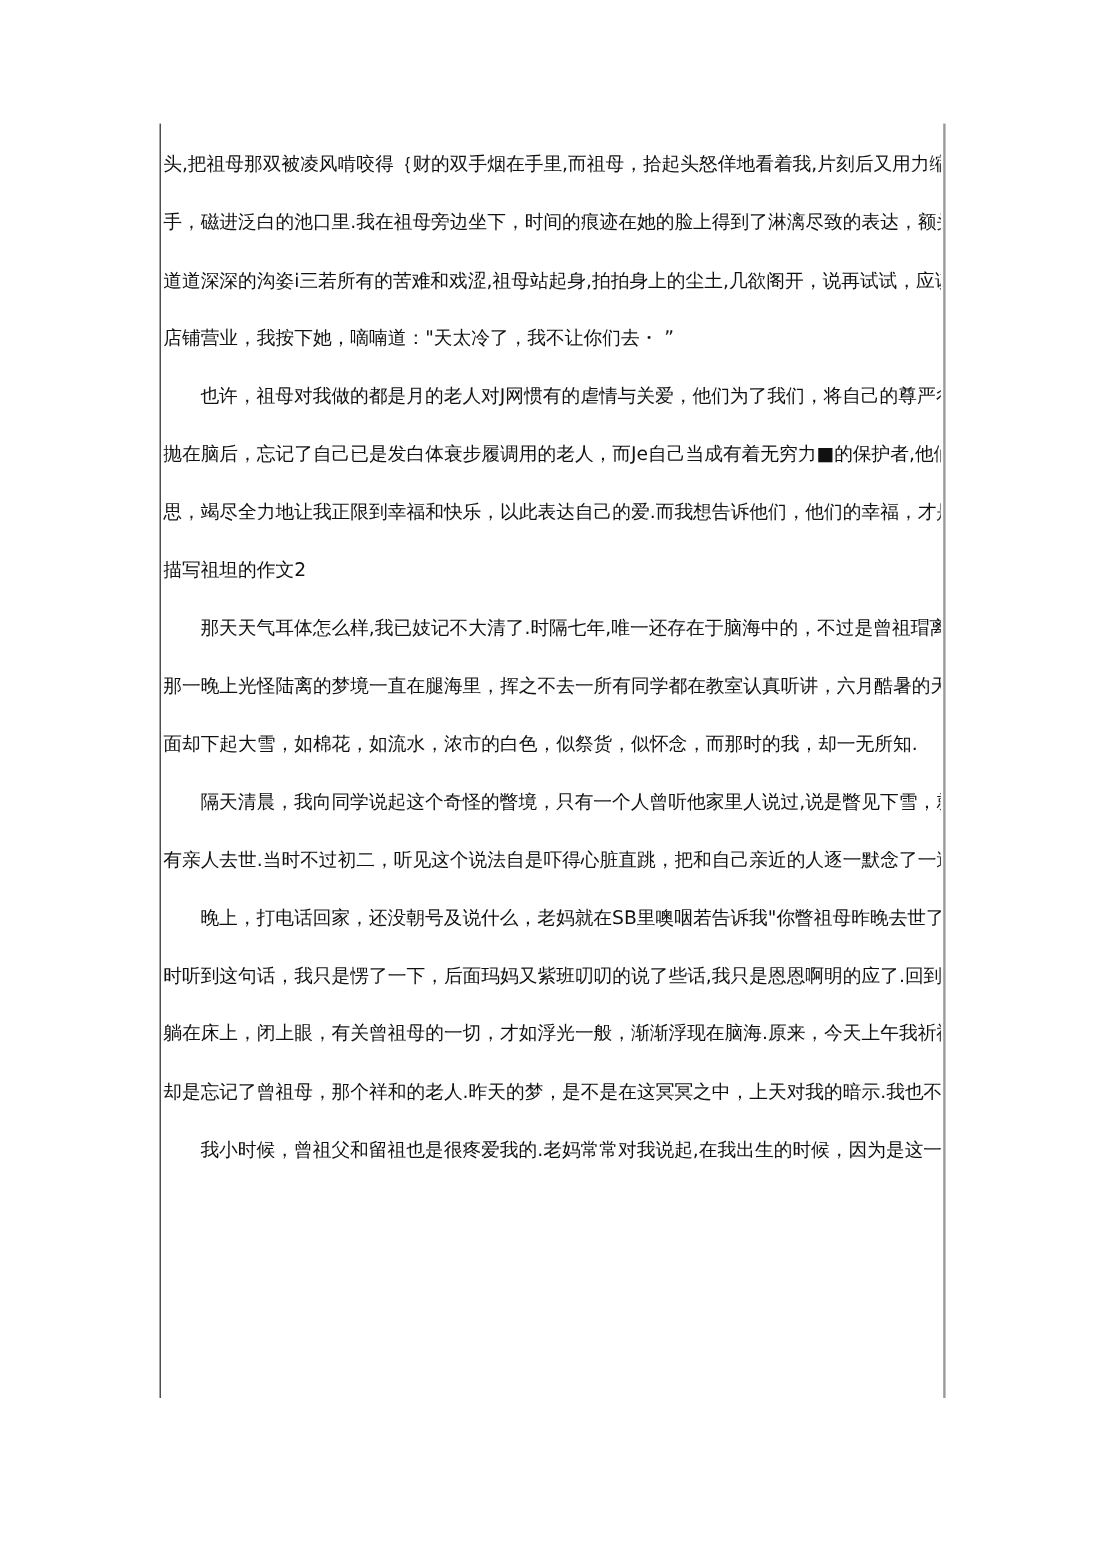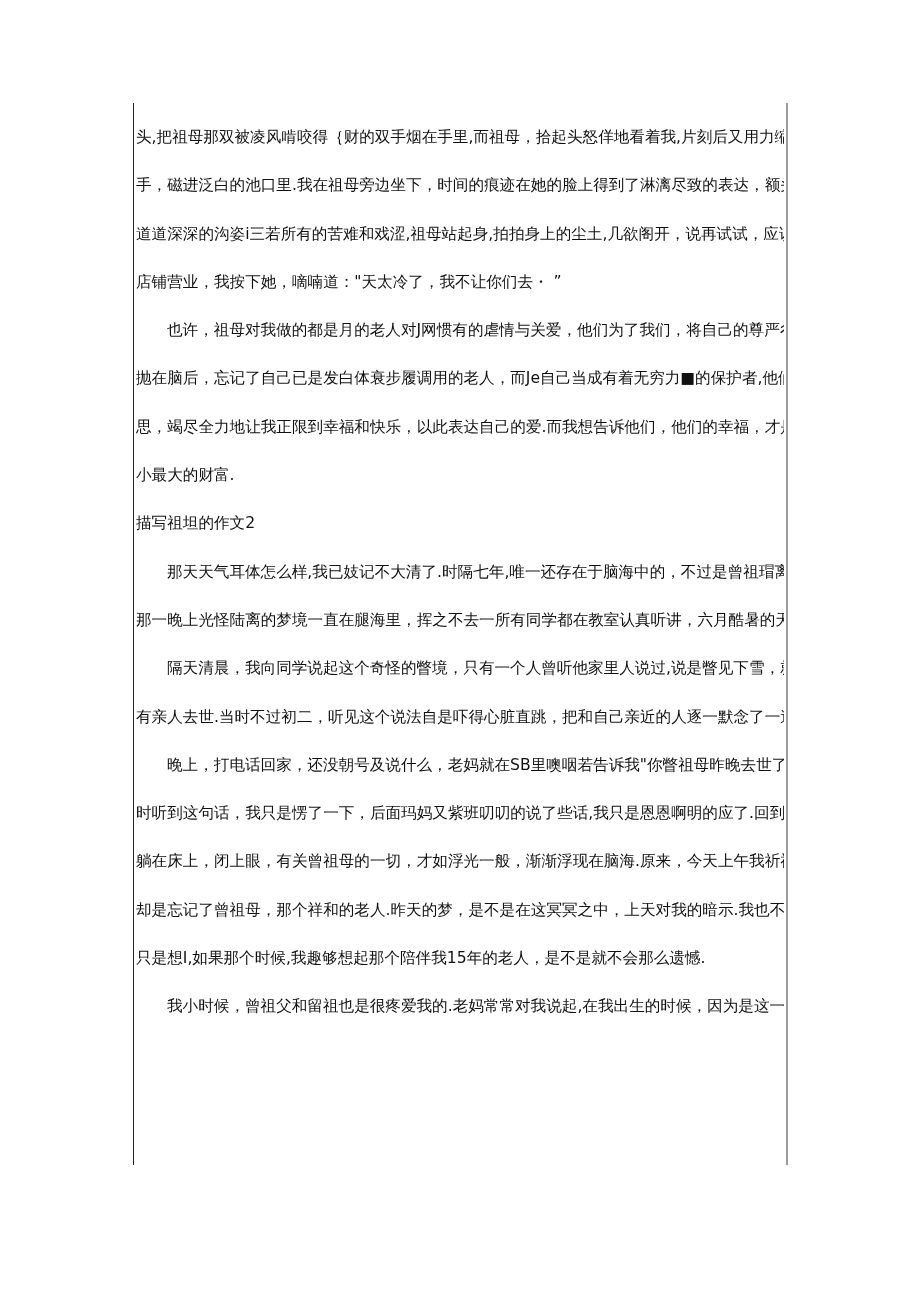--- a/index.html
+++ b/index.html
@@ -23,25 +23,24 @@
 <div class="page-frame"></div>
 
 <div class="text-block" id="text-block">
     <div class="line justify">头,把祖母那双被凌风啃咬得｛财的双手烟在手里,而祖母，拾起头怒佯地看着我,片刻后又用力缩回双</div>
     <div class="line justify">手，磁进泛白的池口里.我在祖母旁边坐下，时间的痕迹在她的脸上得到了淋漓尽致的表达，额头上一</div>
     <div class="line justify">道道深深的沟姿i三若所有的苦难和戏涩,祖母站起身,拍拍身上的尘土,几欲阁开，说再试试，应该会有</div>
     <div class="line">店铺营业，我按下她，嘀喃道："天太冷了，我不让你们去・ ”</div>
     <div class="line indent justify">也许，祖母对我做的都是月的老人对J网惯有的虐情与关爱，他们为了我们，将自己的尊严彳酢龄</div>
     <div class="line justify">抛在脑后，忘记了自己已是发白体衰步履调用的老人，而Je自己当成有着无穷力■的保护者,他们费尽O</div>
     <div class="line justify">思，竭尽全力地让我正限到幸福和快乐，以此表达自己的爱.而我想告诉他们，他们的幸福，才是J1.?</div>
-    <div class="line">小最大的财富.</div>
     <div class="line">描写祖坦的作文2</div>
     <div class="line indent justify">那天天气耳体怎么样,我已妓记不大清了.时隔七年,唯一还存在于脑海中的，不过是曾祖瑁离去时，</div>
     <div class="line justify">那一晚上光怪陆离的梦境一直在腿海里，挥之不去一所有同学都在教室认真听讲，六月酷暑的天，外</div>
+    <div class="line">面却下起大雪，如棉花，如流水，浓市的白色，似祭货，似怀念，而那时的我，却一无所知.</div>
     <div class="line indent justify">隔天清晨，我向同学说起这个奇怪的瞥境，只有一个人曾听他家里人说过,说是瞥见下雪，就是会</div>
     <div class="line justify">有亲人去世.当时不过初二，听见这个说法自是吓得心脏直跳，把和自己亲近的人逐一默念了一遍，祈</div>
     <div class="line indent justify">晚上，打电话回家，还没朝号及说什么，老妈就在SB里噢咽若告诉我"你瞥祖母昨晚去世了."当</div>
     <div class="line justify">时听到这句话，我只是愣了一下，后面玛妈又紫班叨叨的说了些话,我只是恩恩啊明的应了.回到寝室，</div>
     <div class="line justify">躺在床上，闭上眼，有关曾祖母的一切，才如浮光一般，渐渐浮现在脑海.原来，今天上午我祈祷时，</div>
     <div class="line justify">却是忘记了曾祖母，那个祥和的老人.昨天的梦，是不是在这冥冥之中，上天对我的暗示.我也不知道，</div>
-    <div class="line">只是想I,如果那个时候,我趣够想起那个陪伴我15年的老人，是不是就不会那么遗憾.</div>
     <div class="line indent justify">我小时候，曾祖父和留祖也是很疼爱我的.老妈常常对我说起,在我出生的时候，因为是这一蜚的第</div>
   </div>
 
 </body></html>

